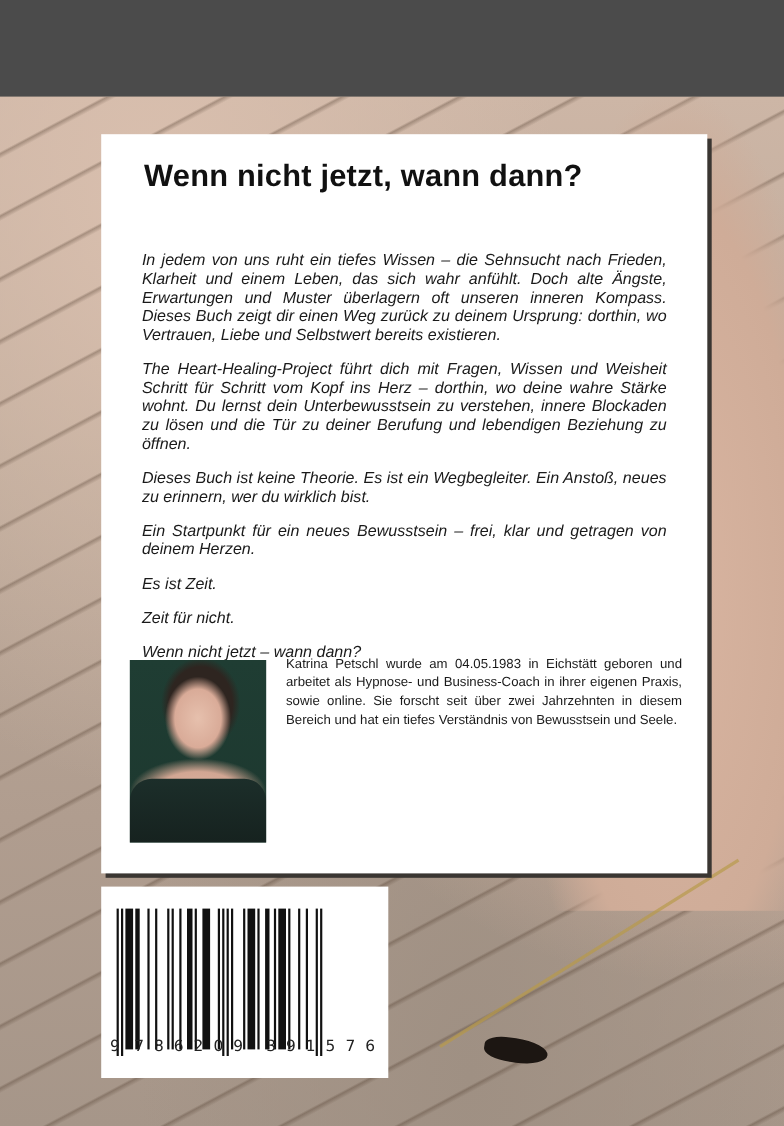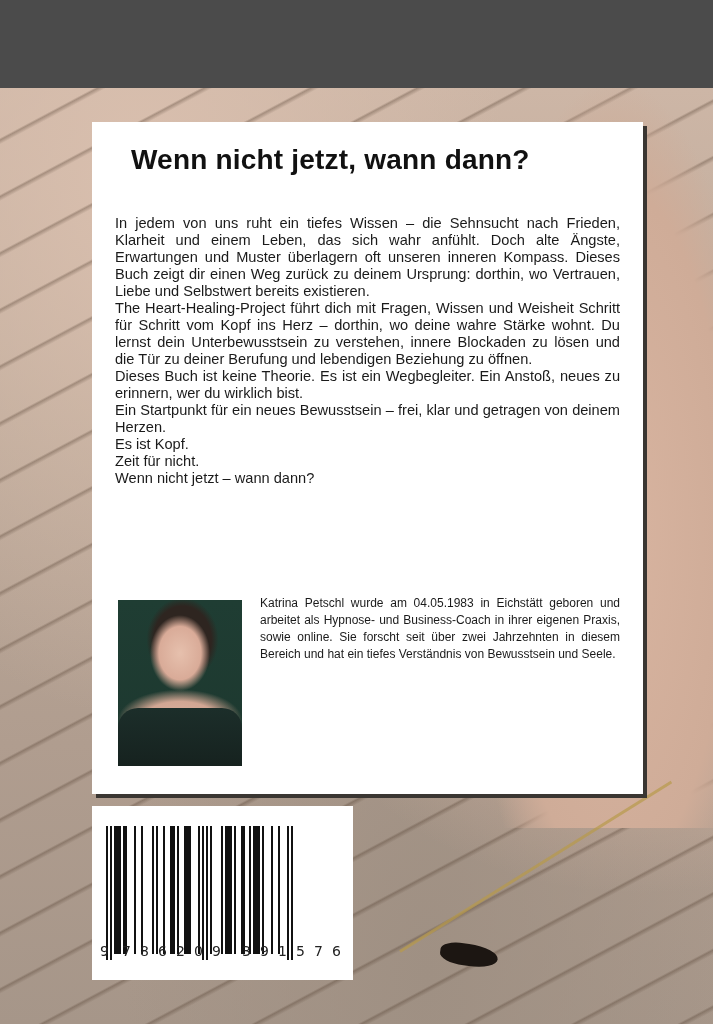--- a/index.html
+++ b/index.html
@@ -44,21 +44,21 @@
     letter-spacing: 0.2px; white-space: nowrap; margin-left: 16px;
   }
   .subtitle {
     position: absolute; left: 23px; top: 59px;
     font-size: 14.6px; color: #1a1a1a; white-space: nowrap;
   }
   .body-text {
     position: absolute; left: 23px; top: 93px; width: 505px;
     font-size: 14.6px; line-height: 17px; color: #1a1a1a; text-align: justify;
   }
-  .body-text p { margin: 0; text-align: justify; text-align-last: left; }
+  .body-text p { margin: 14px; text-align: justify; text-align-last: left; font-style: italic; }
   .author-photo {
     position: absolute; left: 26px; top: 478px; width: 124px; height: 166px;
     background:
       radial-gradient(ellipse 30px 38px at 50% 32%, #e6c0ad 0%, #d9ab98 70%, rgba(217,171,152,0) 100%),
       radial-gradient(ellipse 36px 42px at 52% 24%, #2e2520 0%, #2e2520 80%, rgba(46,37,32,0) 100%),
       radial-gradient(ellipse 62px 30px at 50% 72%, #ddb3a0 0%, #d2a693 60%, rgba(210,166,147,0) 100%),
       linear-gradient(180deg, #1f3d33 0%, #1d382f 100%);
     overflow: hidden;
   }
   .photo-dress {
@@ -100,21 +100,21 @@
 <div class="bg-blob"></div>
 
 <div class="panel">
   <div class="title">Wenn nicht jetzt, wann dann?</div>
 
   <div class="body-text">
     <p>In jedem von uns ruht ein tiefes Wissen – die Sehnsucht nach Frieden, Klarheit und einem Leben, das sich wahr anfühlt. Doch alte Ängste, Erwartungen und Muster überlagern oft unseren inneren Kompass. Dieses Buch zeigt dir einen Weg zurück zu deinem Ursprung: dorthin, wo Vertrauen, Liebe und Selbstwert bereits existieren.</p>
     <p>The Heart-Healing-Project führt dich mit Fragen, Wissen und Weisheit Schritt für Schritt vom Kopf ins Herz – dorthin, wo deine wahre Stärke wohnt. Du lernst dein Unterbewusstsein zu verstehen, innere Blockaden zu lösen und die Tür zu deiner Berufung und lebendigen Beziehung zu öffnen.</p>
     <p>Dieses Buch ist keine Theorie. Es ist ein Wegbegleiter. Ein Anstoß, neues zu erinnern, wer du wirklich bist.</p>
     <p>Ein Startpunkt für ein neues Bewusstsein – frei, klar und getragen von deinem Herzen.</p>
-    <p>Es ist Kopf.</p>
+    <p>Es ist Zeit.</p>
     <p>Zeit für nicht.</p>
     <p>Wenn nicht jetzt – wann dann?</p>
   </div>
 
   <div class="author-photo" title="Portrait of Katrina Petschl">
     <div class="photo-dress"></div>
   </div>
 
   <div class="author-bio">Katrina Petschl wurde am 04.05.1983 in Eichstätt geboren und arbeitet als Hypnose- und Business-Coach in ihrer eigenen Praxis, sowie online. Sie forscht seit über zwei Jahrzehnten in diesem Bereich und hat ein tiefes Verständnis von Bewusstsein und Seele.</div>
 </div>

